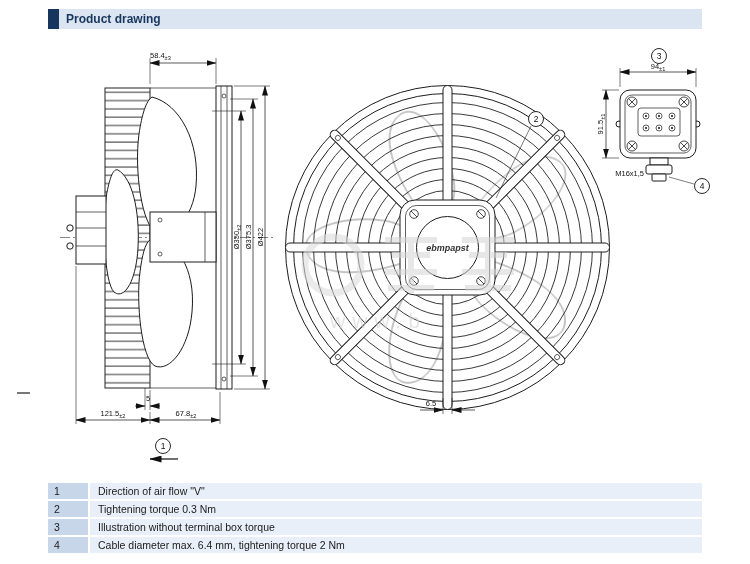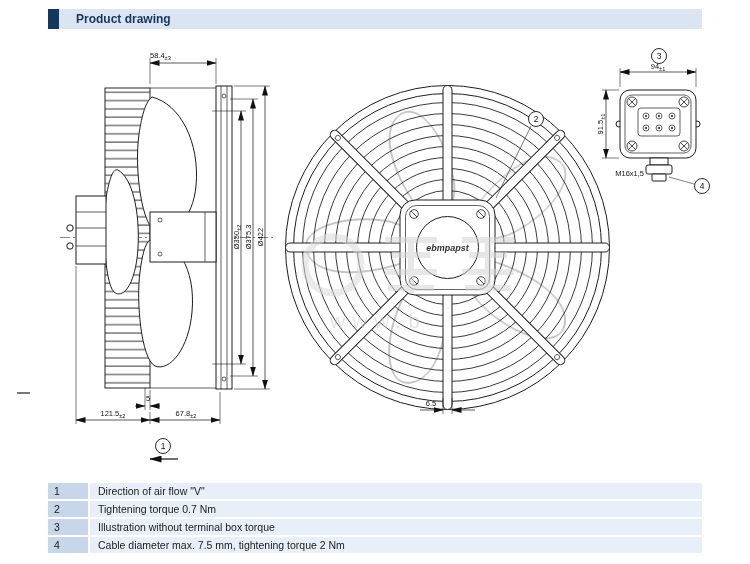--- a/index.html
+++ b/index.html
@@ -4,21 +4,21 @@
 <style>
   html,body{margin:0;padding:0;}
   body{
     width:750px;height:564px;position:relative;background:#ffffff;
     font-family:"Liberation Sans", sans-serif;overflow:hidden;
   }
   
   .hdr{position:absolute;left:48px;top:9px;width:654px;height:20px;
     background:#dbe5f1;display:flex;align-items:center;}
   .hdr-sq{width:11px;height:20px;background:#17365d;flex:0 0 auto;}
-  .hdr-title{font-size:12px;font-weight:bold;color:#17365d;padding-left:17px;}
+  .hdr-title{font-size:12px;font-weight:bold;color:#17365d;padding-left:7px;}
 
   
   .canvas{position:absolute;left:0;top:0;width:750px;height:480px;}
 
   
   .obj{stroke:#1c1c1c;stroke-width:1;fill:#ffffff;}
   .objn{stroke:#1c1c1c;stroke-width:1;fill:none;}
   .thin{stroke:#1c1c1c;stroke-width:.7;fill:none;}
   .dl{stroke:#111;stroke-width:.7;fill:none;}
   .ext{stroke:#111;stroke-width:.55;fill:none;}
@@ -316,23 +316,23 @@
   </g>
 </svg>
 
 <div class="legend">
   <div class="lrow">
     <div class="lnum">1</div>
     <div class="ldesc">Direction of air flow "V"</div>
   </div>
   <div class="lrow">
     <div class="lnum">2</div>
-    <div class="ldesc">Tightening torque 0.7 Nm</div>
+    <div class="ldesc">Tightening torque 0.3 Nm</div>
   </div>
   <div class="lrow">
     <div class="lnum">3</div>
     <div class="ldesc">Illustration without terminal box torque</div>
   </div>
   <div class="lrow">
     <div class="lnum">4</div>
-    <div class="ldesc">Cable diameter max. 7.5 mm, tightening torque 2 Nm</div>
+    <div class="ldesc">Cable diameter max. 6.4 mm, tightening torque 2 Nm</div>
   </div>
 </div>
 
 </body></html>

